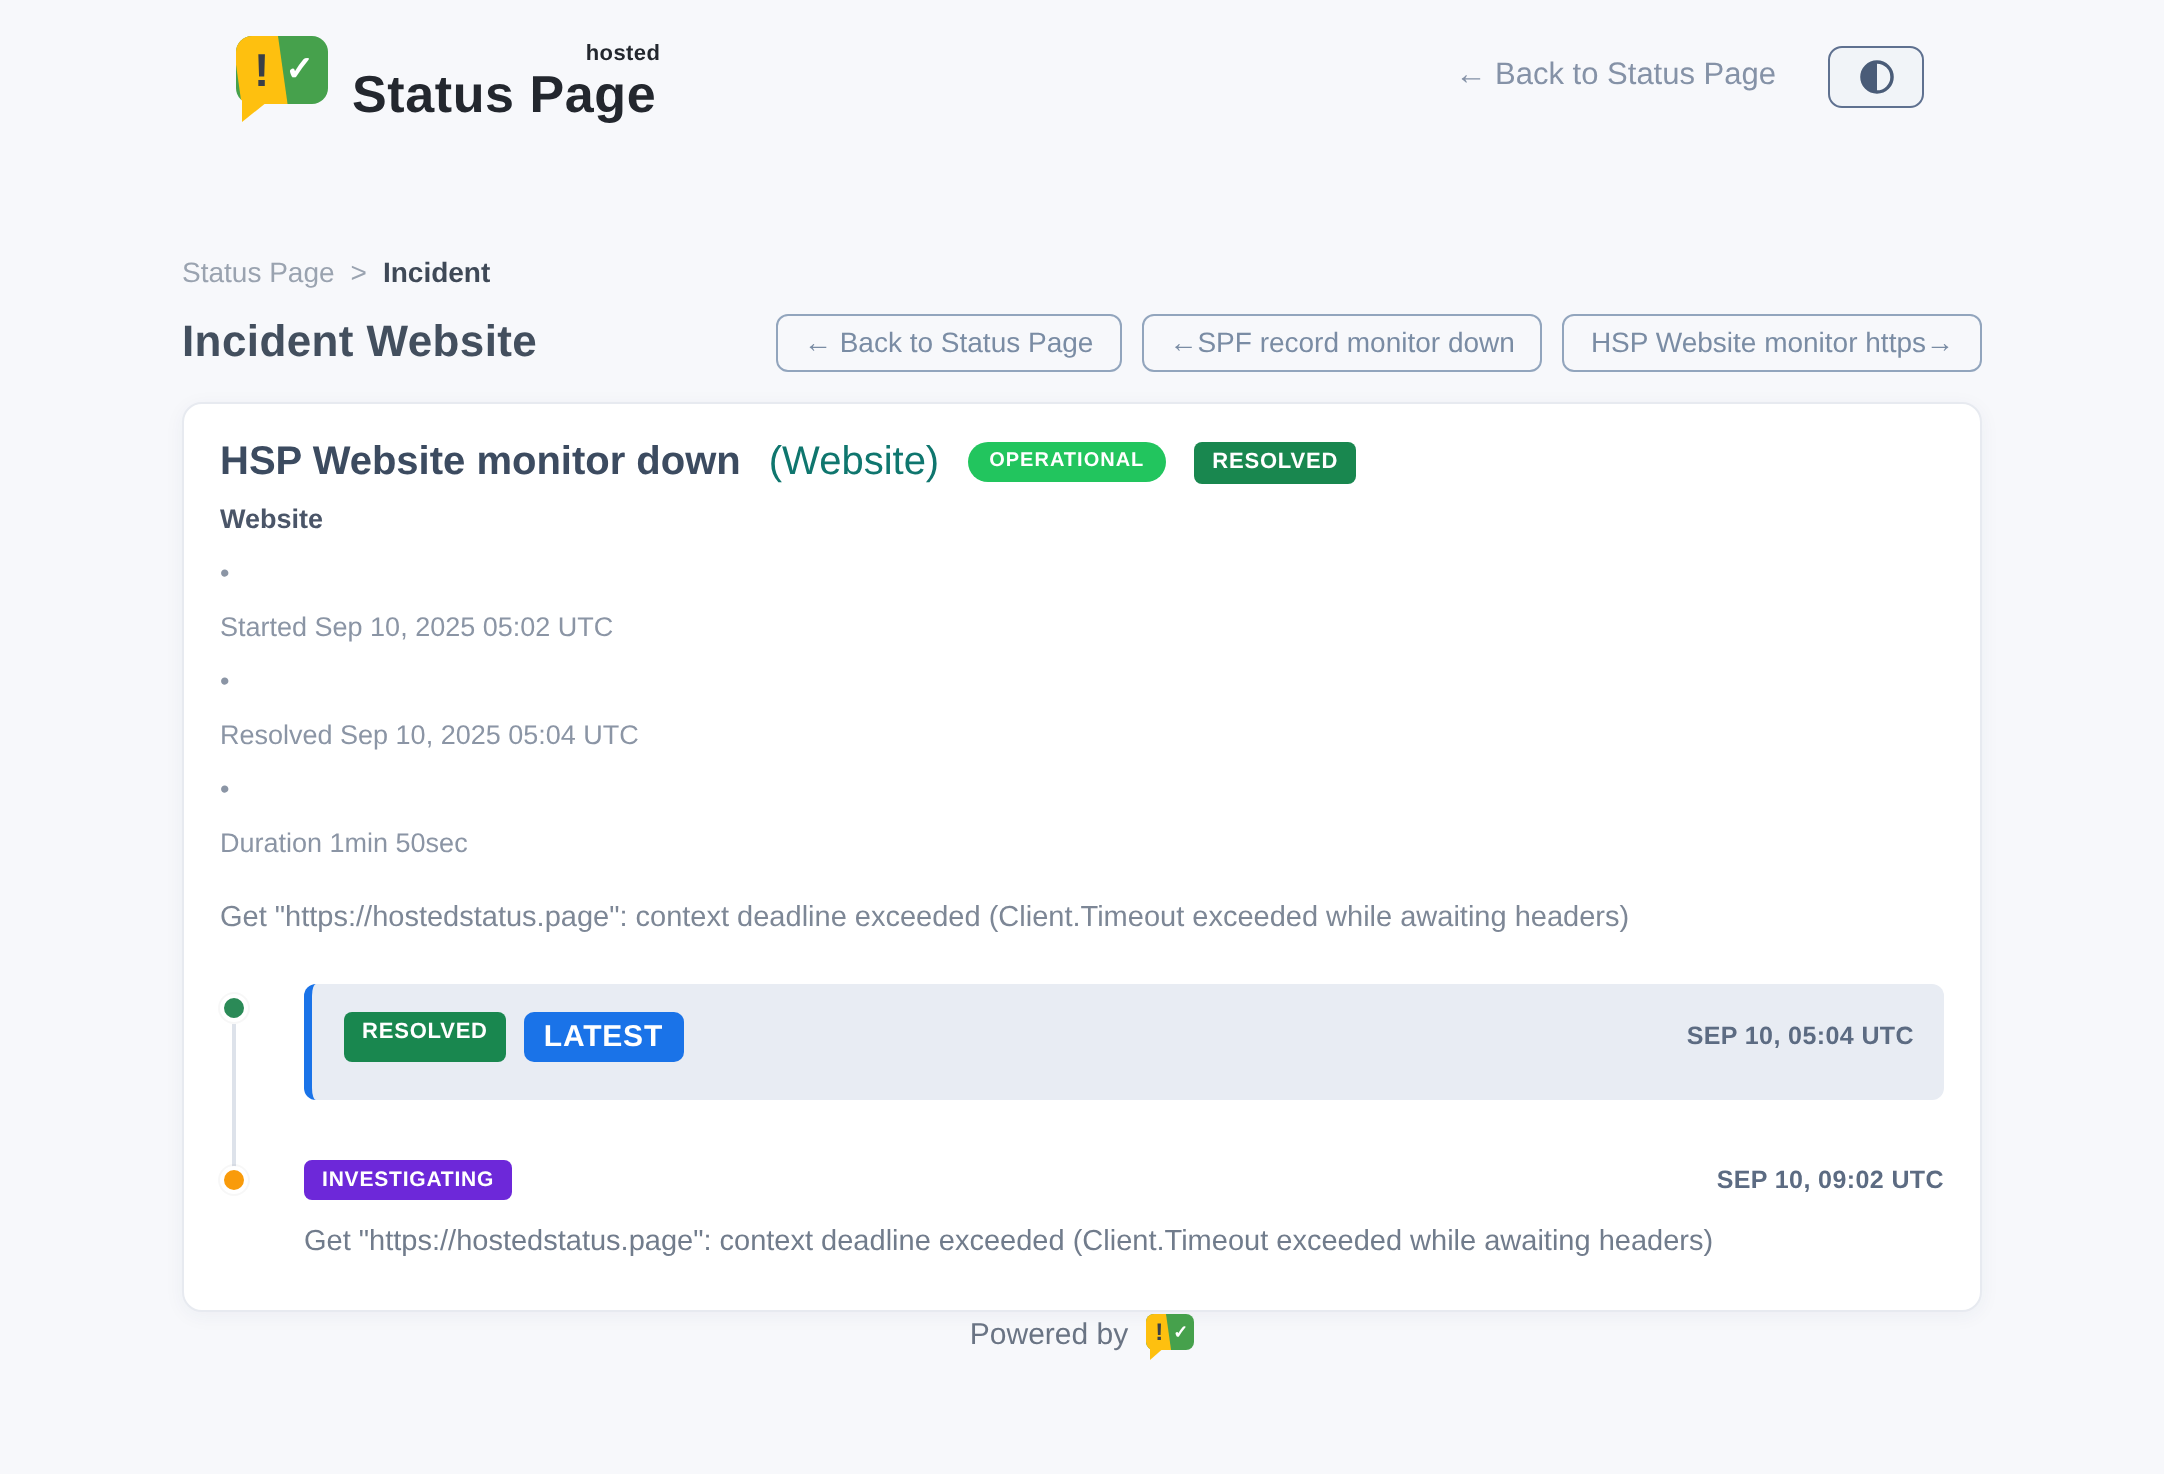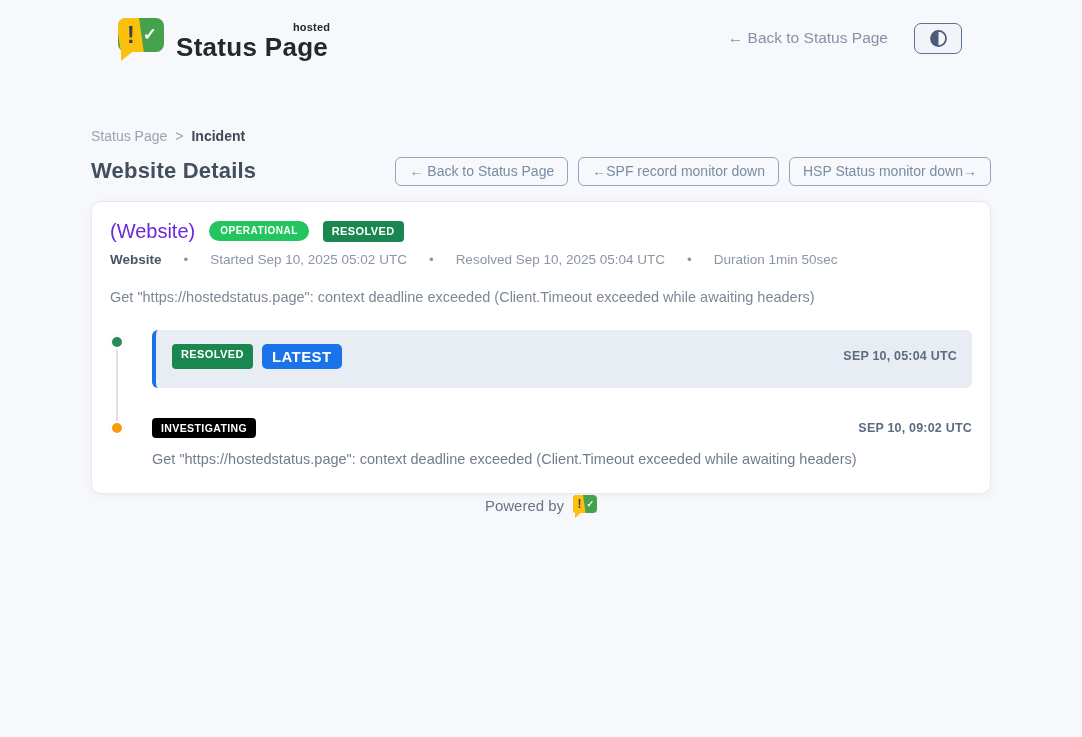--- a/index.html
+++ b/index.html
@@ -63,30 +63,30 @@
     color:#7a8ca4; font-size:14px; font-family:inherit; padding:5px 13px; cursor:pointer; line-height:1.2;
   }
 
   
   .card {
     margin-top:15px; background:#ffffff; border:1px solid #e7eaf0; border-radius:10px;
     box-shadow:0 2px 10px rgba(40,60,90,.05); padding:18px 18px 26px 18px;
   }
   .card-title-row { display:flex; align-items:center; gap:14px; flex-wrap:wrap; }
   .incident-title { font-size:20px; font-weight:700; color:#3c4b60; }
-  .incident-component { font-size:20px; font-weight:400; color:#6d28d9; }
+  .incident-component { font-size:20px; font-weight:400; color:#0f766e; }
   .badge {
     display:inline-block; color:#fff; font-weight:700; line-height:1; white-space:nowrap;
   }
   .badge-pill { background:#22c55e; font-size:10px; letter-spacing:.5px; padding:5px 11px; border-radius:999px; }
   .badge-resolved { background:#19874f; font-size:11px; letter-spacing:.4px; padding:5px 9px; border-radius:4px; }
   .badge-latest { background:#1a73e8; font-size:15px; letter-spacing:.4px; padding:5px 10px; border-radius:5px; }
-  .badge-investigating { background:#000000; font-size:10.5px; letter-spacing:.4px; padding:5px 9px; border-radius:4px; }
-
-  .meta-line { margin-top:9px; font-size:13.5px; color:#8b95a5; display:flex; gap:22px; flex-wrap:wrap; }
+  .badge-investigating { background:#6d28d9; font-size:10.5px; letter-spacing:.4px; padding:5px 9px; border-radius:4px; }
+
+  .meta-line { margin-top:9px; font-size:13.5px; color:#8b95a5; display:flex; gap:12px; flex-wrap:wrap;flex-direction:column; }
   .meta-line .meta-component { color:#4a5568; font-weight:700; }
   .description { margin-top:22px; font-size:14.5px; color:#7d8796; }
 
   
   .timeline { margin-top:25px; position:relative; }
   .timeline-line {
     position:absolute; left:6px; top:20px; bottom:38px; width:2px; background:#dde2ea;
   }
   .update { position:relative; padding-left:42px; }
   .update + .update { margin-top:30px; }
@@ -149,31 +149,32 @@
 
   <main>
 
     <nav class="breadcrumb">
       <a>Status Page</a>
       <span>&gt;</span>
       <span class="crumb-current">Incident</span>
     </nav>
 
     <div class="title-row">
-      <h1 class="page-title">Website Details</h1>
+      <h1 class="page-title">Incident Website</h1>
       <div class="nav-buttons">
         <button class="nav-btn">← Back to Status Page</button>
         <button class="nav-btn">←SPF record monitor down</button>
-        <button class="nav-btn">HSP Status monitor down→</button>
+        <button class="nav-btn">HSP Website monitor https→</button>
       </div>
     </div>
 
     <section class="card">
 
       <div class="card-title-row">
+        <span class="incident-title">HSP Website monitor down</span>
         <span class="incident-component">(Website)</span>
         <span class="badge badge-pill">OPERATIONAL</span>
         <span class="badge badge-resolved">RESOLVED</span>
       </div>
 
       <div class="meta-line">
         <span class="meta-component">Website</span>
         <span>•</span>
         <span>Started Sep 10, 2025 05:02 UTC</span>
         <span>•</span>

